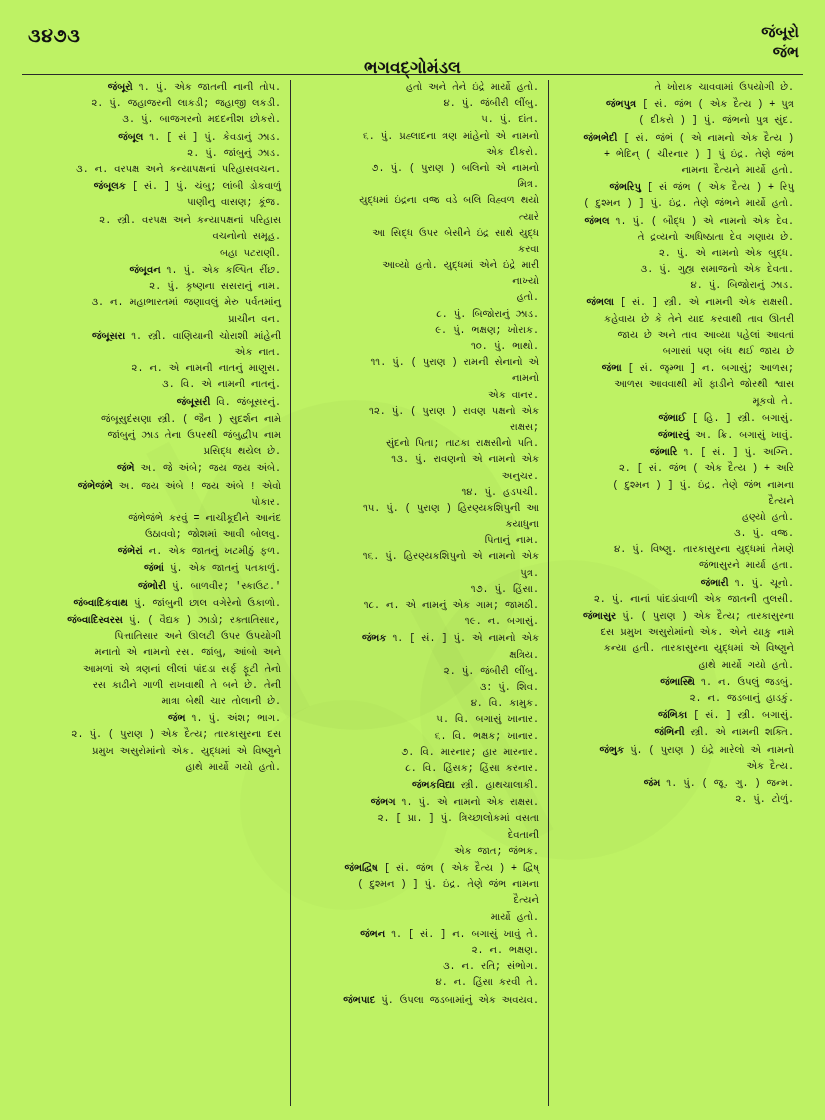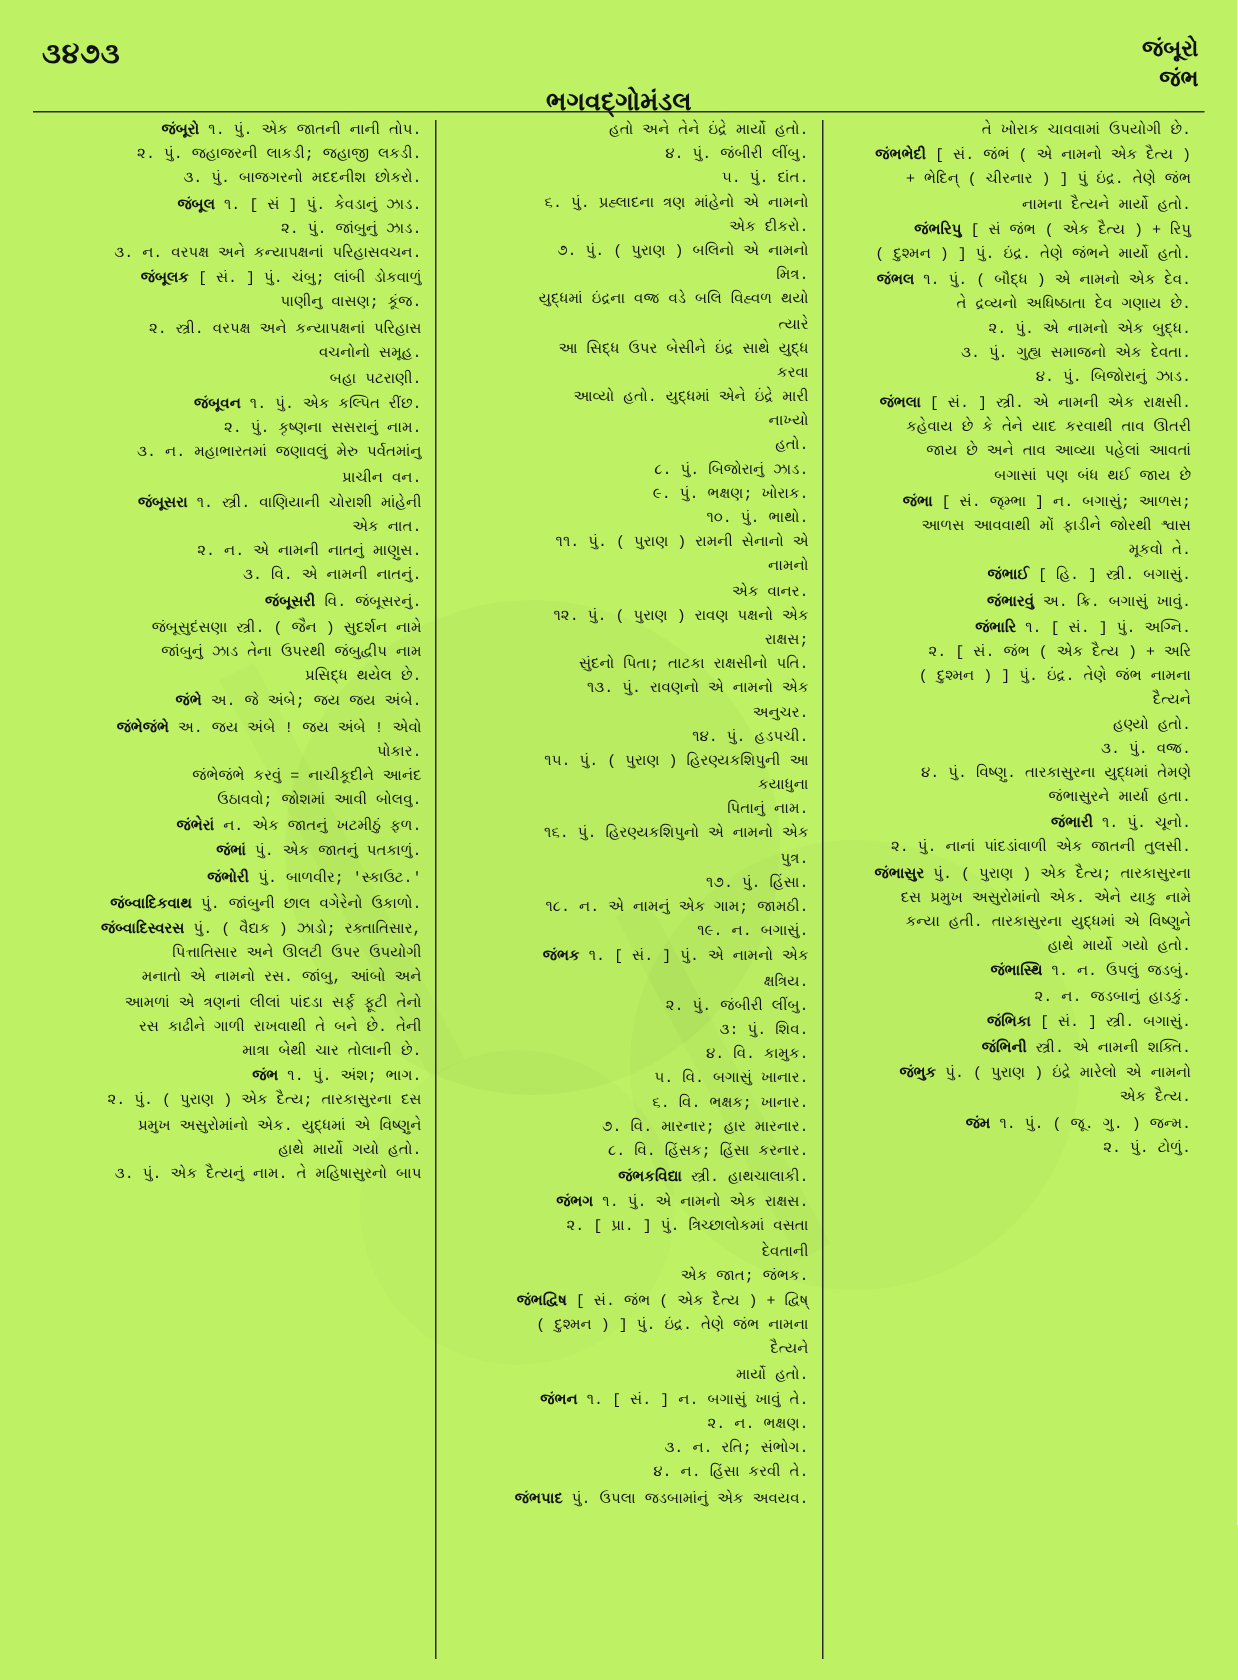--- a/index.html
+++ b/index.html
@@ -209,21 +209,20 @@
           <p class="sub">મનાતો એ નામનો રસ. જાંબુ, આંબો અને</p>
           <p class="sub">આમળાં એ ત્રણનાં લીલાં પાંદડા સર્ફ ફૂટી તેનો</p>
           <p class="sub">રસ કાઢીને ગાળી રાખવાથી તે બને છે. તેની</p>
           <p class="sub">માત્રા બેથી ચાર તોલાની છે.</p>
         </div>
         <div class="entry">
           <p class="lead"><span class="headword">જંભ</span> ૧. પું. અંશ; ભાગ.</p>
           <p class="sub">૨. પું. ( પુરાણ ) એક દૈત્ય; તારકાસુરના દસ</p>
           <p class="sub">પ્રમુખ અસુરોમાંનો એક. યુદ્ધમાં એ વિષ્ણુને</p>
           <p class="sub">હાથે માર્યો ગયો હતો.</p>
-          <p class="sub">૩. પું. એક દૈત્યનું નામ. તે મહિષાસુરનો બાપ</p>
         </div>
       </div>
     <div class="col col-2">
         <div class="entry">
           <p class="lead">હતો અને તેને ઇંદ્રે માર્યો હતો.</p>
           <p class="sub">૪. પું. જંબીરી લીંબુ.</p>
           <p class="sub">૫. પું. દાંત.</p>
           <p class="sub">૬. પું. પ્રહ્લાદના ત્રણ માંહેનો એ નામનો</p>
           <p class="sub">એક દીકરો.</p>
           <p class="sub">૭. પું. ( પુરાણ ) બલિનો એ નામનો મિત્ર.</p>
@@ -278,20 +277,24 @@
         </div>
         <div class="entry">
           <p class="lead"><span class="headword">જંભપાદ</span> પું. ઉપલા જડબામાંનું એક અવયવ.</p>
         </div>
       </div>
     <div class="col col-3">
         <div class="entry">
           <p class="lead">તે ખોરાક ચાવવામાં ઉપયોગી છે.</p>
         </div>
         <div class="entry">
+          <p class="lead"><span class="headword">જંભપુત્ર</span> [ સં. જંભ ( એક દૈત્ય ) + પુત્ર</p>
+          <p class="sub">( દીકરો ) ] પું. જંભનો પુત્ર સુંદ.</p>
+        </div>
+        <div class="entry">
           <p class="lead"><span class="headword">જંભભેદી</span> [ સં. જંભં ( એ નામનો એક દૈત્ય )</p>
           <p class="sub">+ ભેદિન્ ( ચીરનાર ) ] પું ઇંદ્ર. તેણે જંભ</p>
           <p class="sub">નામના દૈત્યને માર્યો હતો.</p>
         </div>
         <div class="entry">
           <p class="lead"><span class="headword">જંભરિપુ</span> [ સં જંભ ( એક દૈત્ય ) + રિપુ</p>
           <p class="sub">( દુશ્મન ) ] પું. ઇંદ્ર. તેણે જંભને માર્યો હતો.</p>
         </div>
         <div class="entry">
           <p class="lead"><span class="headword">જંભલ</span> ૧. પું. ( બૌદ્ધ ) એ નામનો એક દેવ.</p>

